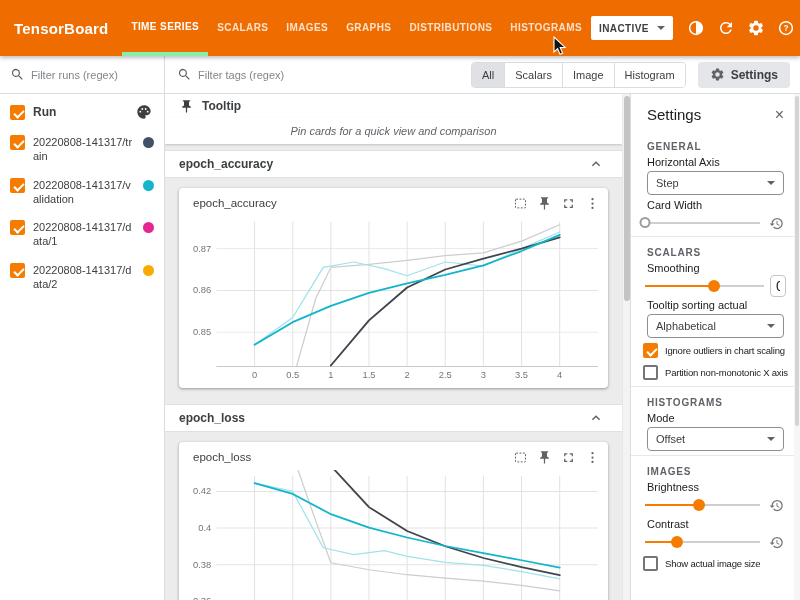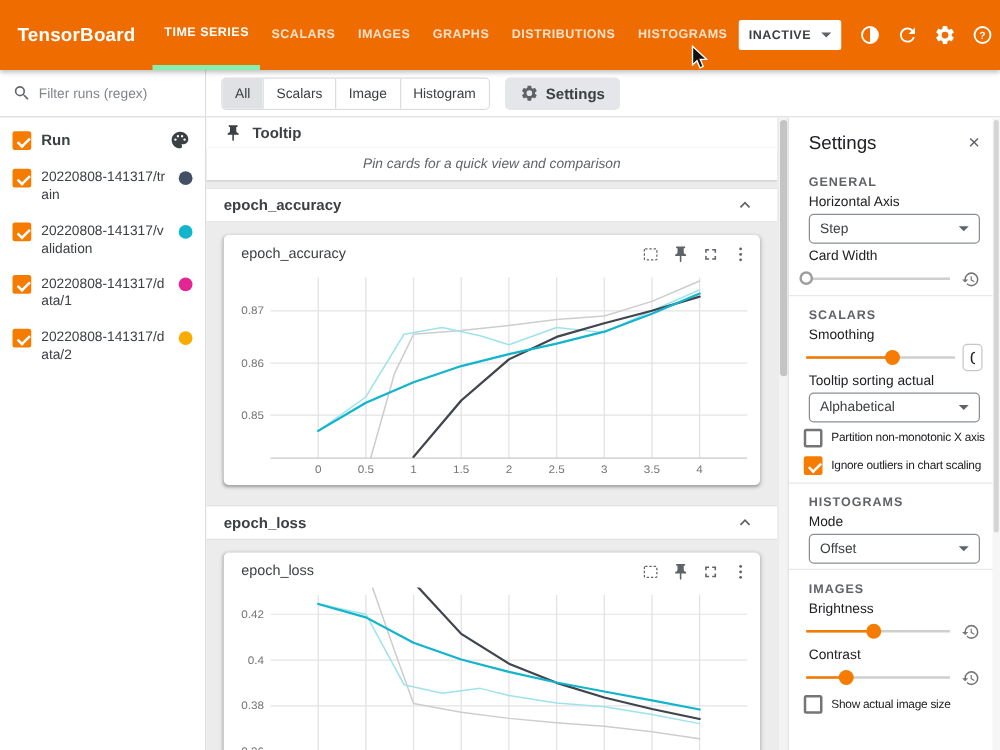--- a/index.html
+++ b/index.html
@@ -189,20 +189,26 @@
           <span class="checkbox checked"></span>
           <span class="run-name">20220808-141317/data/2</span>
           <span class="run-dot" style="background: rgb(249, 171, 0);"></span>
         </div>
       </div>
     </aside>
 
     <div class="right-region">
 
       <div class="toolbar">
+        <div class="tag-search">
+          <svg width="15" height="15" viewBox="0 0 24 24">
+              <path fill="#5f6368" d="M15.5 14h-.79l-.28-.27a6.5 6.5 0 1 0-.7.7l.27.28v.79l5 4.99L20.49 19l-4.99-5zm-6 0A4.5 4.5 0 1 1 14 9.5 4.5 4.5 0 0 1 9.5 14z"></path>
+            </svg>
+          <input placeholder="Filter tags (regex)" style="">
+        </div>
         <div class="chip-group">
           <button class="chip active">All</button>
           <button class="chip">Scalars</button>
           <button class="chip">Image</button>
           <button class="chip">Histogram</button>
         </div>
         <button class="settings-btn">
           <svg width="15" height="15" viewBox="0 0 24 24">
               <path fill="#5f6368" d="M19.14 12.94c.04-.3.06-.61.06-.94 0-.32-.02-.64-.07-.94l2.03-1.58a.49.49 0 0 0 .12-.61l-1.92-3.32a.49.49 0 0 0-.59-.22l-2.39.96c-.5-.38-1.03-.7-1.62-.94l-.36-2.54a.48.48 0 0 0-.48-.41h-3.84c-.24 0-.43.17-.47.41l-.36 2.54c-.59.24-1.13.57-1.62.94l-2.39-.96a.49.49 0 0 0-.59.22L2.74 8.87c-.12.21-.08.47.12.61l2.03 1.58c-.05.3-.09.63-.09.94s.02.64.07.94l-2.03 1.58a.49.49 0 0 0-.12.61l1.92 3.32c.12.22.37.29.59.22l2.39-.96c.5.38 1.03.7 1.62.94l.36 2.54c.05.24.24.41.48.41h3.84c.24 0 .44-.17.47-.41l.36-2.54c.59-.24 1.13-.56 1.62-.94l2.39.96c.22.08.47 0 .59-.22l1.92-3.32a.49.49 0 0 0-.12-.61l-2.01-1.58zM12 15.6A3.6 3.6 0 1 1 12 8.4a3.6 3.6 0 0 1 0 7.2z"></path>
             </svg>
@@ -410,27 +416,27 @@
                   <div class="slider-thumb" style="left: 58%;"></div>
               </div>
               <input class="num-input" value="0.6" style="">
             </div>
             <div class="ctl-label">Tooltip sorting actual</div>
             <div class="select">
               <span>Alphabetical</span>
               <span class="caret-down"></span>
             </div>
             <div class="check-row">
+              <span class="checkbox checked"></span>
+              <span class="check-label">Ignore outliers in chart scaling</span>
+            </div>
+            <div class="check-row">
               <span class="checkbox"></span>
               <span class="check-label">Partition non-monotonic X axis</span>
               <span class="info-i">i</span>
-            </div>
-            <div class="check-row">
-              <span class="checkbox checked"></span>
-              <span class="check-label">Ignore outliers in chart scaling</span>
             </div>
           </div>
 
           <div class="sgroup">
             <div class="group-heading">HISTOGRAMS</div>
             <div class="ctl-label">Mode</div>
             <div class="select">
               <span>Offset</span>
               <span class="caret-down"></span>
             </div>

